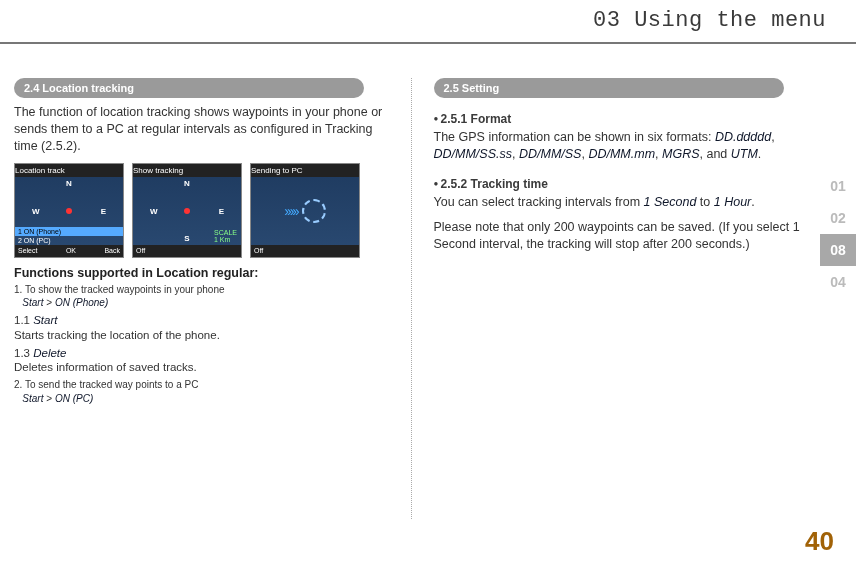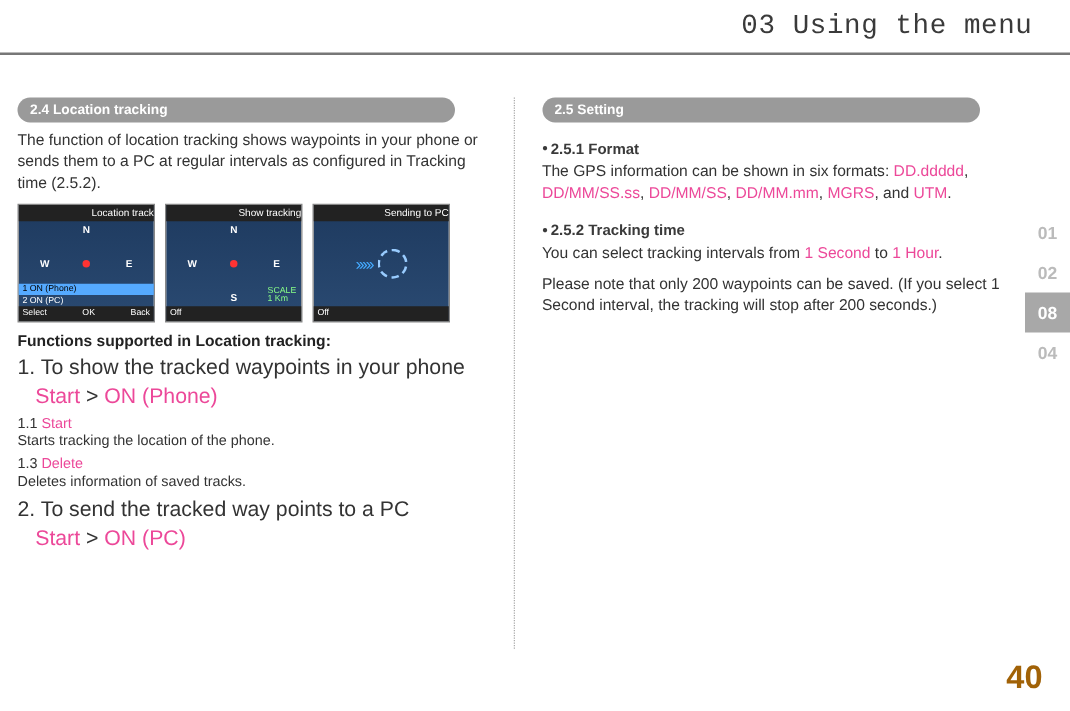--- a/index.html
+++ b/index.html
@@ -8,39 +8,39 @@
 .title-divider{position:absolute;left:0;right:0;top:42px;border-top:2px solid #777}
 .content{position:absolute;top:78px;left:14px;right:46px;bottom:50px;display:flex}
 .col{flex:1}
 .col-left{padding-right:20px;border-right:1px dotted #aaa}
 .col-right{padding-left:22px}
 .pill{background:#9a9a9a;color:#fff;font-size:11px;font-weight:bold;padding:4px 10px;border-radius:10px 10px 10px 10px;position:relative;width:350px;margin-bottom:6px}
 .pill:after{content:"";position:absolute;right:-1px;top:0;bottom:0;width:20px;border-radius:0 10px 10px 0}
 .body-text{font-size:12.5px;line-height:1.35;margin-bottom:8px;color:#333}
 .screenshots{display:flex;gap:8px;margin:6px 0 8px 0}
 .ss{width:110px;height:95px;border:1px solid #888;background:linear-gradient(#1e3a5f,#2a4a72);position:relative;font-size:8px;color:#fff}
-.ss-title{text-align:right;font-size:8px;padding:2px 0;background:#222}
+.ss-title{text-align:left;font-size:8px;padding:2px 0;background:#222}
 .ss-body{position:absolute;top:14px;left:0;right:0;bottom:12px;display:flex;align-items:center;justify-content:center}
 .ss-foot{position:absolute;bottom:0;left:0;right:0;height:12px;background:#222;font-size:7px;display:flex;justify-content:space-between;padding:0 3px;align-items:center}
 .compass{width:70px;height:60px;position:relative}
 .compass .n{position:absolute;top:-2px;left:50%;transform:translateX(-50%);font-weight:bold}
 .compass .s{position:absolute;bottom:-2px;left:50%;transform:translateX(-50%);font-weight:bold}
 .compass .e{position:absolute;right:-2px;top:50%;transform:translateY(-50%);font-weight:bold}
 .compass .w{position:absolute;left:-2px;top:50%;transform:translateY(-50%);font-weight:bold}
 .compass .dot{position:absolute;left:50%;top:50%;width:6px;height:6px;background:#f33;border-radius:50%;transform:translate(-50%,-50%)}
 .ss1-menu{position:absolute;bottom:12px;left:0;right:0;font-size:7px}
 .ss1-menu div{padding:1px 3px}
 .ss1-menu .sel{background:#5af;color:#000}
 .chevrons{color:#4af;font-size:14px;letter-spacing:-2px}
 .globe{width:24px;height:24px;border:2px dashed #9cf;border-radius:50%;display:inline-block;margin-left:4px}
 .scale{position:absolute;bottom:14px;right:4px;font-size:7px;color:#8f8}
 .subhead{font-size:12.5px;font-weight:bold;margin:6px 0 3px 0;color:#222}
-.list-item{font-size:17px;line-height:1.35;margin-bottom:3px;color:#333}
+.list-item{font-size:10px;line-height:1.35;margin-bottom:3px;color:#333}
 .sub-item{font-size:11.5px;line-height:1.3;margin-bottom:3px;color:#333}
-.link{color:#ec4899;}
+.link{color:#0f172a;font-style:italic}
 .bullet-head{font-size:12px;font-weight:bold;margin:14px 0 3px 0}
 .bullet-head:before{content:"● ";font-size:8px;vertical-align:2px}
 .side-tabs{position:absolute;right:0;top:170px;width:36px}
 .side-tabs div{height:32px;font-size:14px;font-weight:bold;display:flex;align-items:center;justify-content:center;color:#bbb}
 .side-tabs .active{background:#a8a8a8;color:#fff}
 .page-num{position:absolute;right:22px;bottom:12px;font-size:26px;font-weight:bold;color:#a16207}
 </style>
 </head>
 <body>
 
@@ -99,21 +99,21 @@
             <span class="globe"></span>
           </div>
         <div class="ss-foot">
             <span>Off</span>
             <span></span>
             <span></span>
           </div>
       </div>
     </div>
 
-    <div class="subhead">Functions supported in Location tracking:</div>
+    <div class="subhead">Functions supported in Location regular:</div>
 
     <div class="list-item">
       <span>1.</span>
       <span>To show the tracked waypoints in your phone</span><br>
       &nbsp;&nbsp;&nbsp;<span class="link">Start</span><span> &gt; </span><span class="link">ON (Phone)</span>
     </div>
     <div class="sub-item">
       <span>1.1 </span><span class="link">Start</span><br>
       <span>Starts tracking the location of the phone.</span>
     </div>

